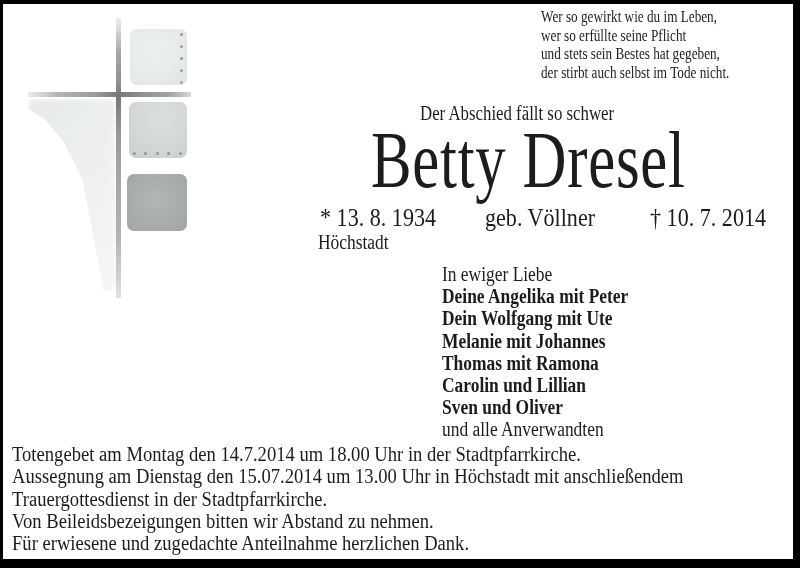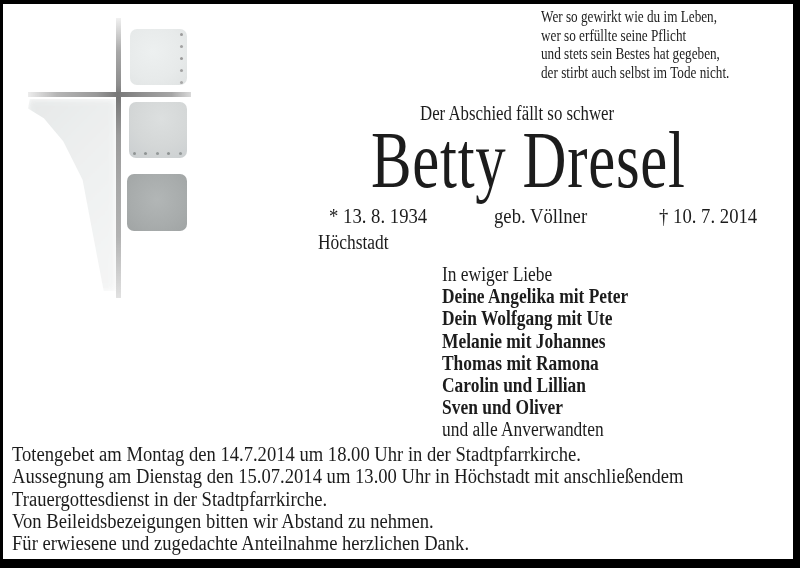--- a/index.html
+++ b/index.html
@@ -68,21 +68,21 @@
     left:541px;top:8px;font-size:16.5px;line-height:18.6px;
     transform:scaleX(.8);
   }
   .intro{
     left:420px;top:102px;font-size:20px;transform:scaleX(.84);
   }
   .name{
     left:371px;top:120px;font-size:80px;line-height:1;
     transform:scaleX(.76);letter-spacing:1px;
   }
-  .dates{left:0;top:203px;width:708px;height:24px;font-size:22px;margin-left:9px;}
+  .dates{left:0;top:203px;width:708px;height:24px;font-size:26px;}
   .dates span{position:absolute;transform:scaleX(.85);transform-origin:left top;white-space:nowrap;}
   .birth{left:320px;}
   .maiden{left:485px;}
   .death{left:650px;}
   .place{left:318px;top:231px;font-size:20.5px;transform:scaleX(.85);}
   .family{
     left:442px;top:263px;font-size:20.5px;line-height:22.2px;
     transform:scaleX(.85);
   }
   .family .bold{font-weight:bold;}

